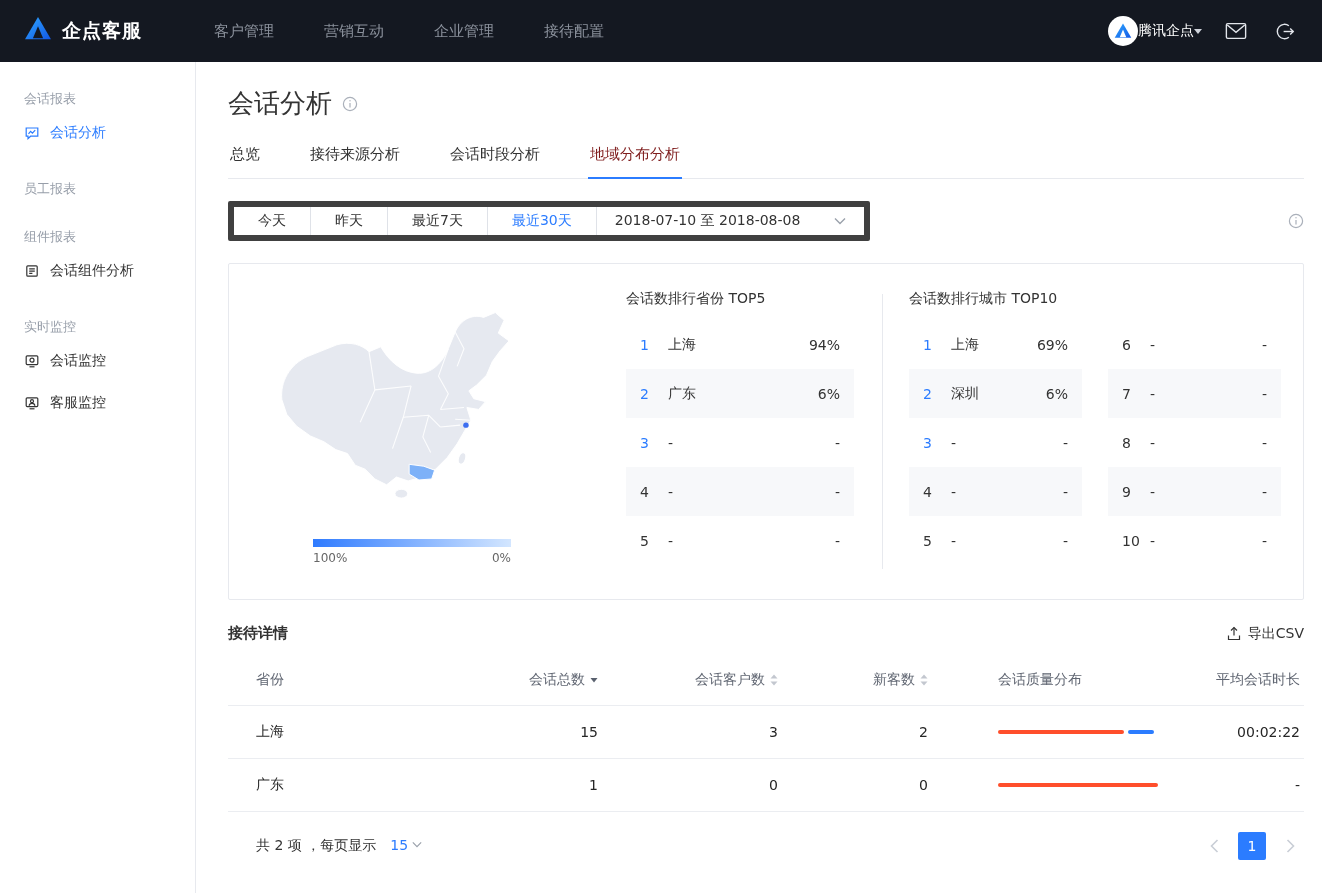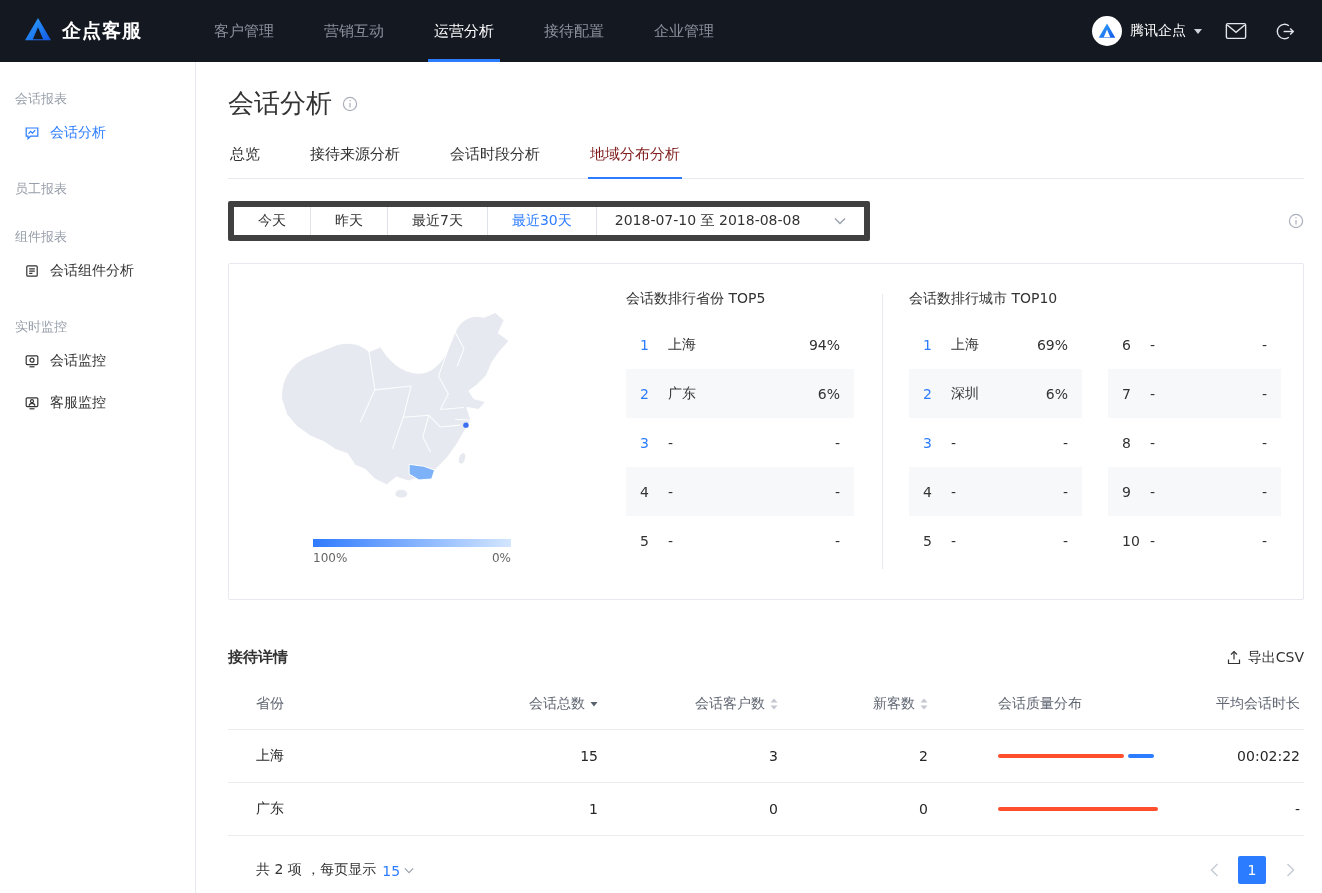--- a/index.html
+++ b/index.html
@@ -1,39 +1,39 @@
 <!DOCTYPE html>
 <html><head>
 <meta charset="utf-8">
 <style>
   * { box-sizing: border-box; margin: 0; padding: 0; }
   html,body { width:1322px; height:893px; overflow:hidden; background:#fff;
     font-family:"DejaVu Sans","Liberation Sans",sans-serif; color:#333; }
 
   
-  .topbar { height:62px; background:#141821; display:flex; align-items:center; padding:0 24px; }
+  .topbar { height:62px; background:#141821; display:flex; align-items:center; padding:0 24px;font-family:Liberation Mono, monospace; }
   .logo { display:flex; align-items:center; gap:10px; width:178px; }
   .logo-text { color:#fff; font-size:19px; font-weight:bold; letter-spacing:1px; }
   .topnav { display:flex; height:62px; align-items:stretch; }
   .nav-item { display:flex; align-items:center; padding:0 12px; margin-right:26px; font-size:15px;
     color:#8b919c; cursor:pointer; position:relative; text-decoration:none; }
   .nav-item.active { color:#fff; }
   .nav-item.active::after { content:""; position:absolute; left:6px; right:6px; bottom:0; height:3px; background:#2b7cff; }
   .topbar-right { margin-left:auto; display:flex; align-items:center; gap:20px; }
-  .account { display:flex; align-items:center; gap:8px; cursor:pointer; }
+  .account { display:flex; align-items:center; cursor:pointer; }
   .avatar { width:30px; height:30px; border-radius:50%; background:#fff; display:flex; align-items:center; justify-content:center; }
   .account-name { color:#fff; font-size:14px; }
   .caret-down-sm { width:0; height:0; border-left:4px solid transparent; border-right:4px solid transparent; border-top:5px solid #cfd3db; }
   .top-icon { display:flex; align-items:center; justify-content:center; width:28px; height:28px; cursor:pointer; }
 
   
   .layout { display:flex; height:831px; }
   .sidebar { width:196px; border-right:1px solid #e7e9ee; padding-top:2px; flex-shrink:0; }
   .side-section { margin-top:26px; }
-  .side-title { padding-left:15px; font-size:13px; color:#979ea9; height:22px; }
+  .side-title { padding-left:24px; font-size:13px; color:#979ea9; height:22px; }
   .side-item { display:flex; align-items:center; gap:10px; padding-left:24px; height:42px; font-size:14px; color:#333; cursor:pointer; }
   .side-item.active { color:#2b7cff; }
   .side-item .icn { display:flex; align-items:center; }
 
   .main { flex:1; padding:0 18px 0 32px; }
 
   
   .page-title-row { margin-top:24px; display:flex; align-items:center; gap:10px; }
   .page-title { font-size:26px; font-weight:400; color:#333; }
   .info-icn { display:flex; cursor:pointer; }
@@ -62,39 +62,39 @@
   .rank-num { width:28px; color:#333; }
   .rank-num.top3 { color:#2b7cff; }
   .rank-name { flex:1; }
   .rank-val { color:#333; }
   .v-divider { width:1px; background:#e7e9ee; margin:4px 26px 4px 28px; }
   .rank-city { flex:1; }
   .city-cols { display:flex; gap:26px; }
   .city-col { flex:1; }
 
   
-  .detail-header { margin-top:48px; display:flex; align-items:center; justify-content:space-between; }
+  .detail-header { margin-top:24px; display:flex; align-items:center; justify-content:space-between; }
   .detail-title { font-size:15px; color:#333; font-weight:bold; }
   .export-btn { display:flex; align-items:center; gap:6px; font-size:14px; color:#333; cursor:pointer; }
   table { width:100%; border-collapse:collapse; margin-top:12px; }
   th { font-weight:normal; font-size:14px; color:#606672; height:50px; }
   td { font-size:14px; color:#262626; height:53px; }
   thead tr, tbody tr { border-bottom:1px solid #ebedf1; }
   .al { text-align:left; } .ar { text-align:right; }
   th:first-child, td:first-child { padding-left:28px; }
   th:last-child, td:last-child { padding-right:4px; }
   .col-quality { padding-left:70px; }
   .sort-wrap { display:inline-flex; flex-direction:column; margin-left:5px; vertical-align:middle; line-height:0; gap:2px; }
   .qbar { width:160px; display:flex; align-items:center; }
   .q-red { display:block; height:4px; border-radius:2px; background:#ff4e2b; }
   .q-blue { display:block; height:4px; border-radius:2px; background:#2b7cff; }
 
   
   .table-footer { display:flex; align-items:center; justify-content:space-between; padding:20px 0 0 28px; }
-  .page-info { font-size:14px; color:#333; display:flex; align-items:flex-end; gap:6px; }
+  .page-info { font-size:14px; color:#333; display:flex; align-items:flex-start; gap:14px; }
   .page-size { color:#2b7cff; display:flex; align-items:center; gap:4px; cursor:pointer; }
   .pagination { display:flex; align-items:center; gap:10px; }
   .pg-arrow { display:flex; align-items:center; justify-content:center; width:28px; height:28px; cursor:pointer; }
   .pg-num { width:28px; height:28px; background:#2b7cff; color:#fff; border-radius:2px; font-size:14px;
     display:flex; align-items:center; justify-content:center; cursor:pointer; }
 </style>
 </head>
 <body>
 
 <header class="topbar">
@@ -109,23 +109,22 @@
           </defs>
         <path d="M15 1 L29 25 H1 Z" fill="url(#lg1)"></path>
         <path d="M15 11 L20.5 24 H9.5 Z" fill="#141821"></path>
       </svg>
     </span>
     <span class="logo-text">企点客服</span>
   </div>
   <nav class="topnav">
     <a class="nav-item">客户管理</a>
     <a class="nav-item">营销互动</a>
-    <a class="nav-item active">运营分析</a>
+    <a class="nav-item">企业管理</a>
     <a class="nav-item">接待配置</a>
-    <a class="nav-item">企业管理</a>
   </nav>
   <div class="topbar-right">
     <div class="account">
       <span class="avatar">
         <svg width="18" height="16" viewBox="0 0 30 27">
           <path d="M15 1 L29 25 H1 Z" fill="url(#lg1)"></path>
           <path d="M15 11 L20.5 24 H9.5 Z" fill="#ffffff"></path>
         </svg>
       </span>
       <span class="account-name">腾讯企点</span>

